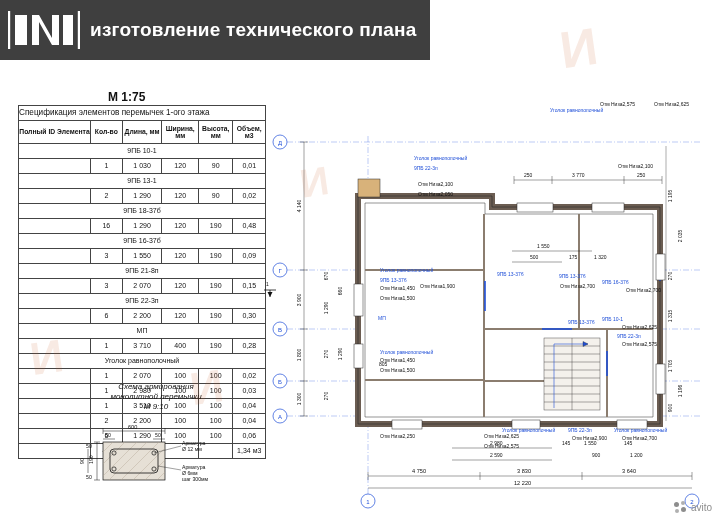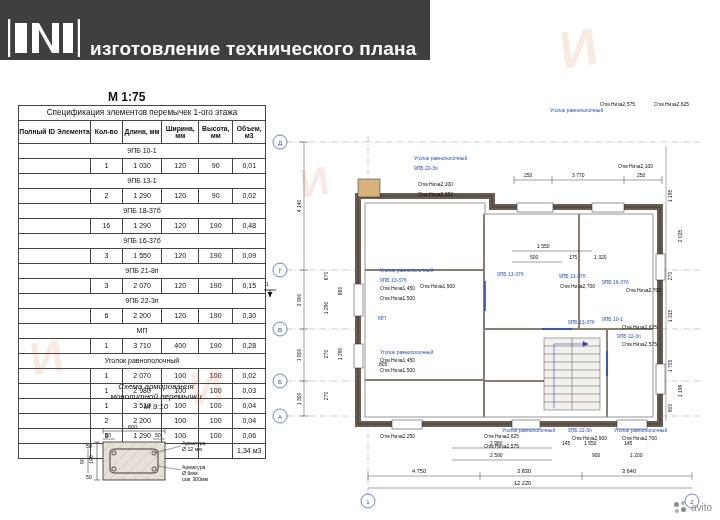--- a/index.html
+++ b/index.html
@@ -1,28 +1,28 @@
 <!DOCTYPE html>
 <html><head>
 <meta charset="utf-8">
 <style>
   html,body{margin:0;padding:0;}
   body{width:720px;height:520px;background:#ffffff;font-family:"Liberation Sans",sans-serif;overflow:hidden;position:relative;}
 
   
-  #banner{position:absolute;left:0;top:0;width:430px;height:60px;background:#3f3f3f;display:flex;align-items:flex-end;}
+  #banner{position:absolute;left:0;top:0;width:430px;height:60px;background:#3f3f3f;display:flex;align-items:center;}
   #logo-box{width:72px;height:44px;margin-left:8px;display:flex;align-items:center;justify-content:center;}
   #banner-title{color:#ffffff;font-size:19px;font-weight:bold;margin-left:10px;letter-spacing:.2px;}
 
   
   #scale-label{position:absolute;left:108px;top:90px;font-size:12px;color:#111;font-weight:bold;}
 
   
   #spec-wrap{position:absolute;left:18px;top:105px;width:248px;}
-  #spec-title{font-size:8.2px;text-align:center;color:#111;padding:2px 0 3px 0;border:1px solid #444;border-bottom:none;}
+  #spec-title{font-size:8.2px;color:#111;padding:2px 0 3px 0;border:1px solid #444;border-bottom:none;}
   table.spec{border-collapse:collapse;width:248px;font-size:7px;color:#111;}
   table.spec td,table.spec th{border:1px solid #444;padding:0;height:14px;text-align:center;font-weight:normal;line-height:1.05;}
   table.spec th{font-size:6.8px;font-weight:bold;height:22px;}
   td.grp{text-align:left;padding-left:3px;font-size:7px;}
   .c1{width:74px;}.c2{width:32px;}.c3{width:40px;}.c4{width:36px;}.c5{width:34px;}.c6{width:32px;}
 
   
   #arm-title{position:absolute;left:96px;top:382px;width:120px;text-align:center;font-size:8px;line-height:1.25;color:#111;font-style:italic;}
   #arm-draw{position:absolute;left:55px;top:422px;width:180px;height:70px;}
   .tiny{font-size:5.2px;fill:#111;}

